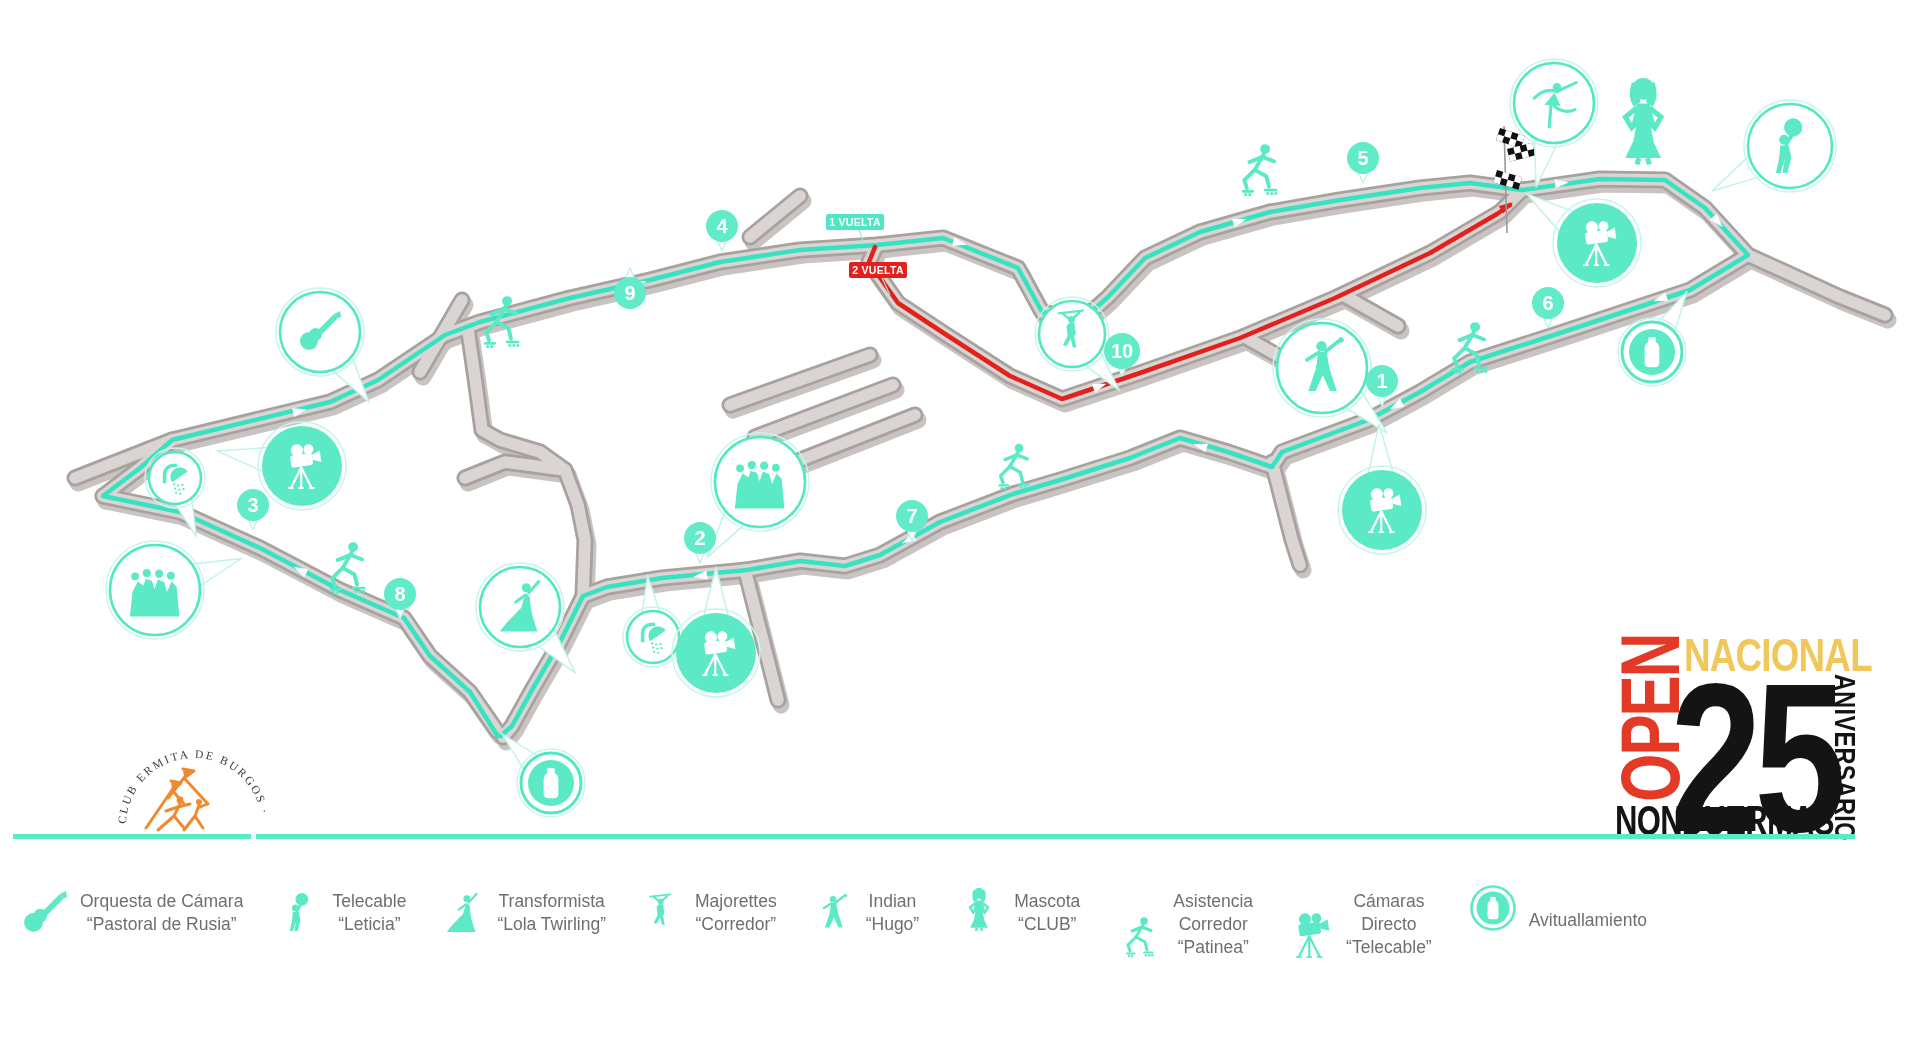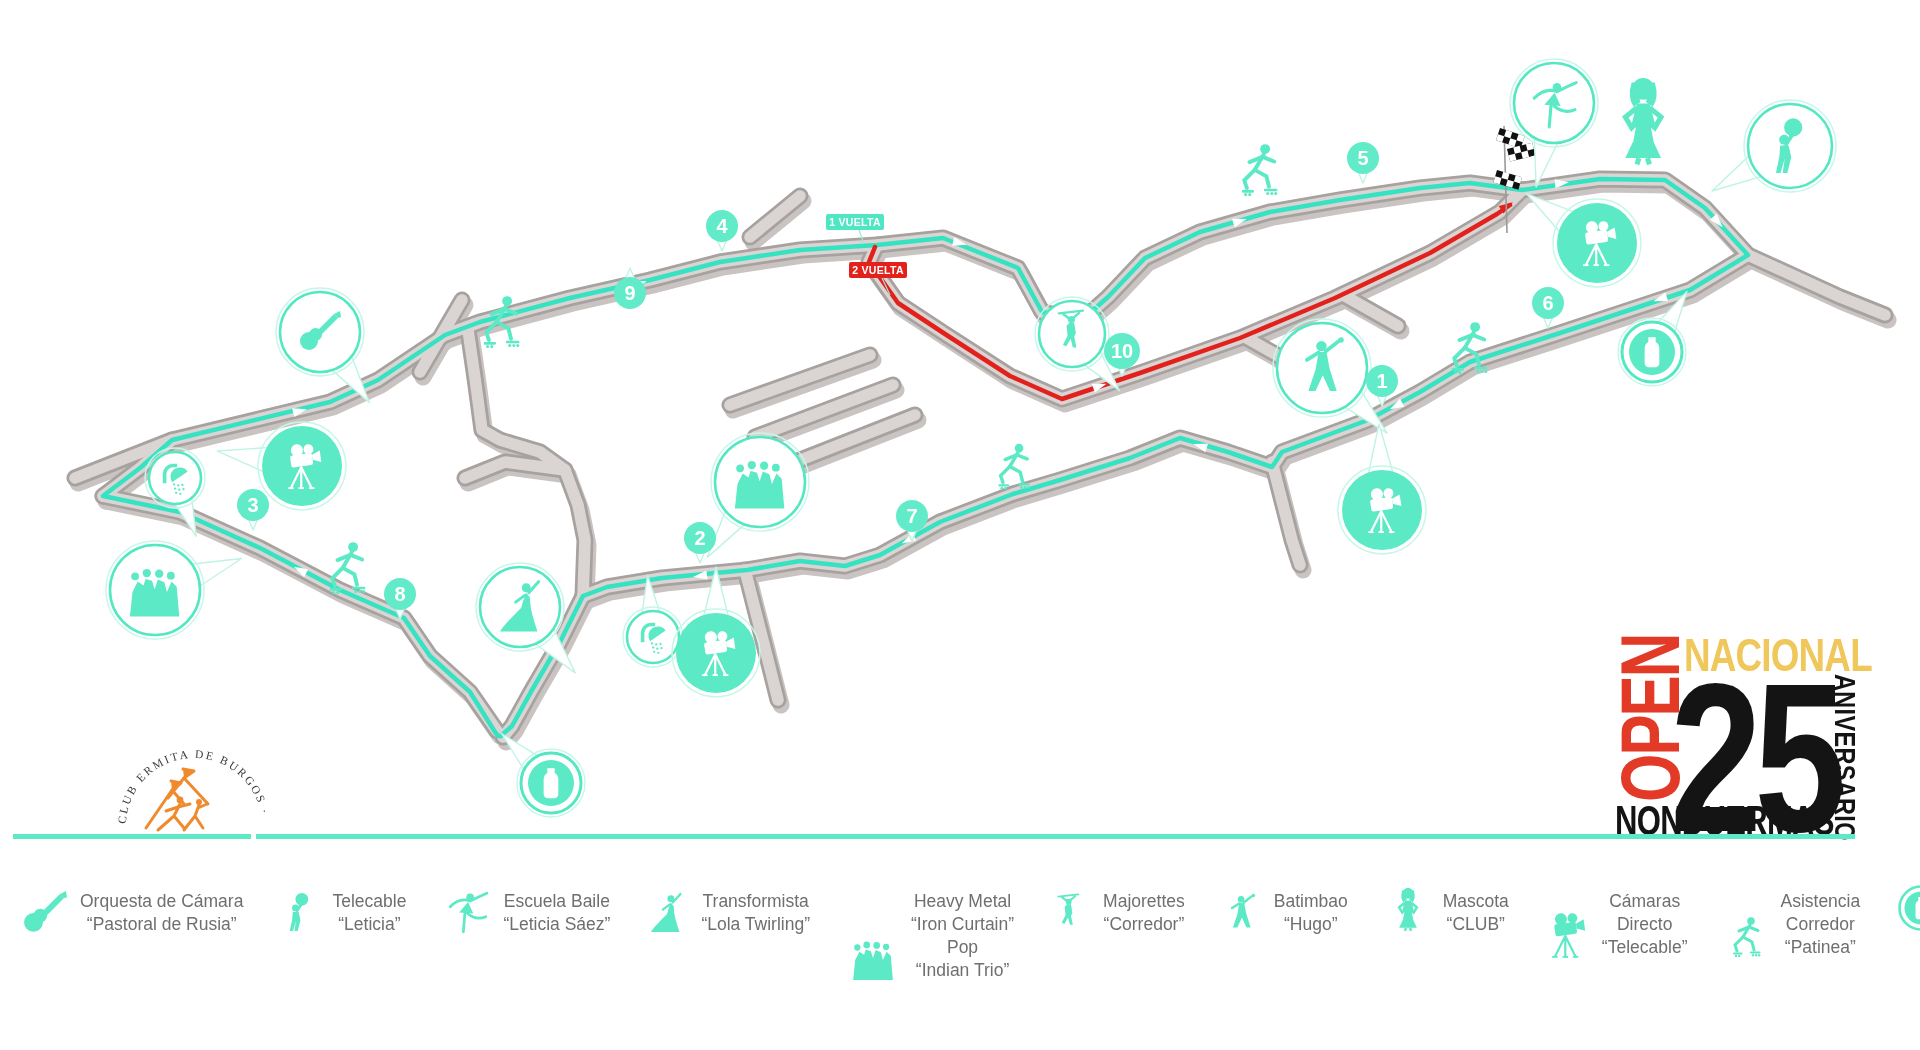--- a/index.html
+++ b/index.html
@@ -498,101 +498,81 @@
   <div class="lg-item">
     <svg class="lg-icon" width="40" height="48" viewBox="0 0 44 44">
           <use href="#i-batucada"></use>
         </svg>
     <div class="lg-text">
       <div>Telecable</div>
       <div>“Leticia”</div>
     </div>
   </div>
 
-  <div class="lg-item">
-    <svg class="lg-icon" width="48" height="46" viewBox="0 0 44 44">
-          <use href="#i-ballet"></use>
-        </svg>
-    <div class="lg-text">
-      <div>Escuela Baile</div>
-      <div>“Leticia Sáez”</div>
-    </div>
-  </div>
 
   <div class="lg-item">
     <svg class="lg-icon" width="42" height="46" viewBox="0 0 44 44">
           <use href="#i-flamenco"></use>
         </svg>
     <div class="lg-text">
       <div>Transformista</div>
       <div>“Lola Twirling”</div>
     </div>
   </div>
 
-  <div class="lg-item">
-    <svg class="lg-icon" width="52" height="46" viewBox="0 0 44 44">
-          <use href="#i-band"></use>
-        </svg>
-    <div class="lg-text">
-      <div>Heavy Metal</div>
-      <div>“Iron Curtain”</div>
-      <div>Pop</div>
-      <div>“Indian Trio”</div>
-    </div>
-  </div>
 
   <div class="lg-item">
     <svg class="lg-icon" width="40" height="46" viewBox="0 0 44 44">
           <use href="#i-majorette"></use>
         </svg>
     <div class="lg-text">
       <div>Majorettes</div>
       <div>“Corredor”</div>
     </div>
   </div>
 
   <div class="lg-item">
     <svg class="lg-icon" width="40" height="46" viewBox="0 0 44 44">
           <use href="#i-singer"></use>
         </svg>
     <div class="lg-text">
-      <div>Batimbao</div>
+      <div>Indian</div>
       <div>“Hugo”</div>
     </div>
   </div>
 
   <div class="lg-item">
     <svg class="lg-icon" width="46" height="52" viewBox="0 0 44 48">
           <use href="#i-mascot"></use>
         </svg>
     <div class="lg-text">
       <div>Mascota</div>
       <div>“CLUB”</div>
+    </div>
+  </div>
+
+  <div class="lg-item">
+    <svg class="lg-icon" width="44" height="46" viewBox="0 0 44 44">
+          <use href="#i-skater"></use>
+        </svg>
+    <div class="lg-text">
+      <div>Asistencia</div>
+      <div>Corredor</div>
+      <div>“Patinea”</div>
     </div>
   </div>
 
   <div class="lg-item">
     <svg class="lg-icon" width="44" height="48" viewBox="0 0 40 44">
           <use href="#i-camera"></use>
         </svg>
     <div class="lg-text">
       <div>Cámaras</div>
       <div>Directo</div>
       <div>“Telecable”</div>
-    </div>
-  </div>
-
-  <div class="lg-item">
-    <svg class="lg-icon" width="44" height="46" viewBox="0 0 44 44">
-          <use href="#i-skater"></use>
-        </svg>
-    <div class="lg-text">
-      <div>Asistencia</div>
-      <div>Corredor</div>
-      <div>“Patinea”</div>
     </div>
   </div>
 
   <div class="lg-item">
     <svg class="lg-icon" width="48" height="48" viewBox="0 0 48 48">
       <circle cx="24" cy="24" r="21.5" fill="none" stroke="currentColor" stroke-width="2.6"></circle>
       <circle cx="24" cy="24" r="16.5" fill="currentColor"></circle>
       <g transform="translate(24,24) scale(0.78)">
             <use href="#i-bottle" class="white"></use>
           </g>

